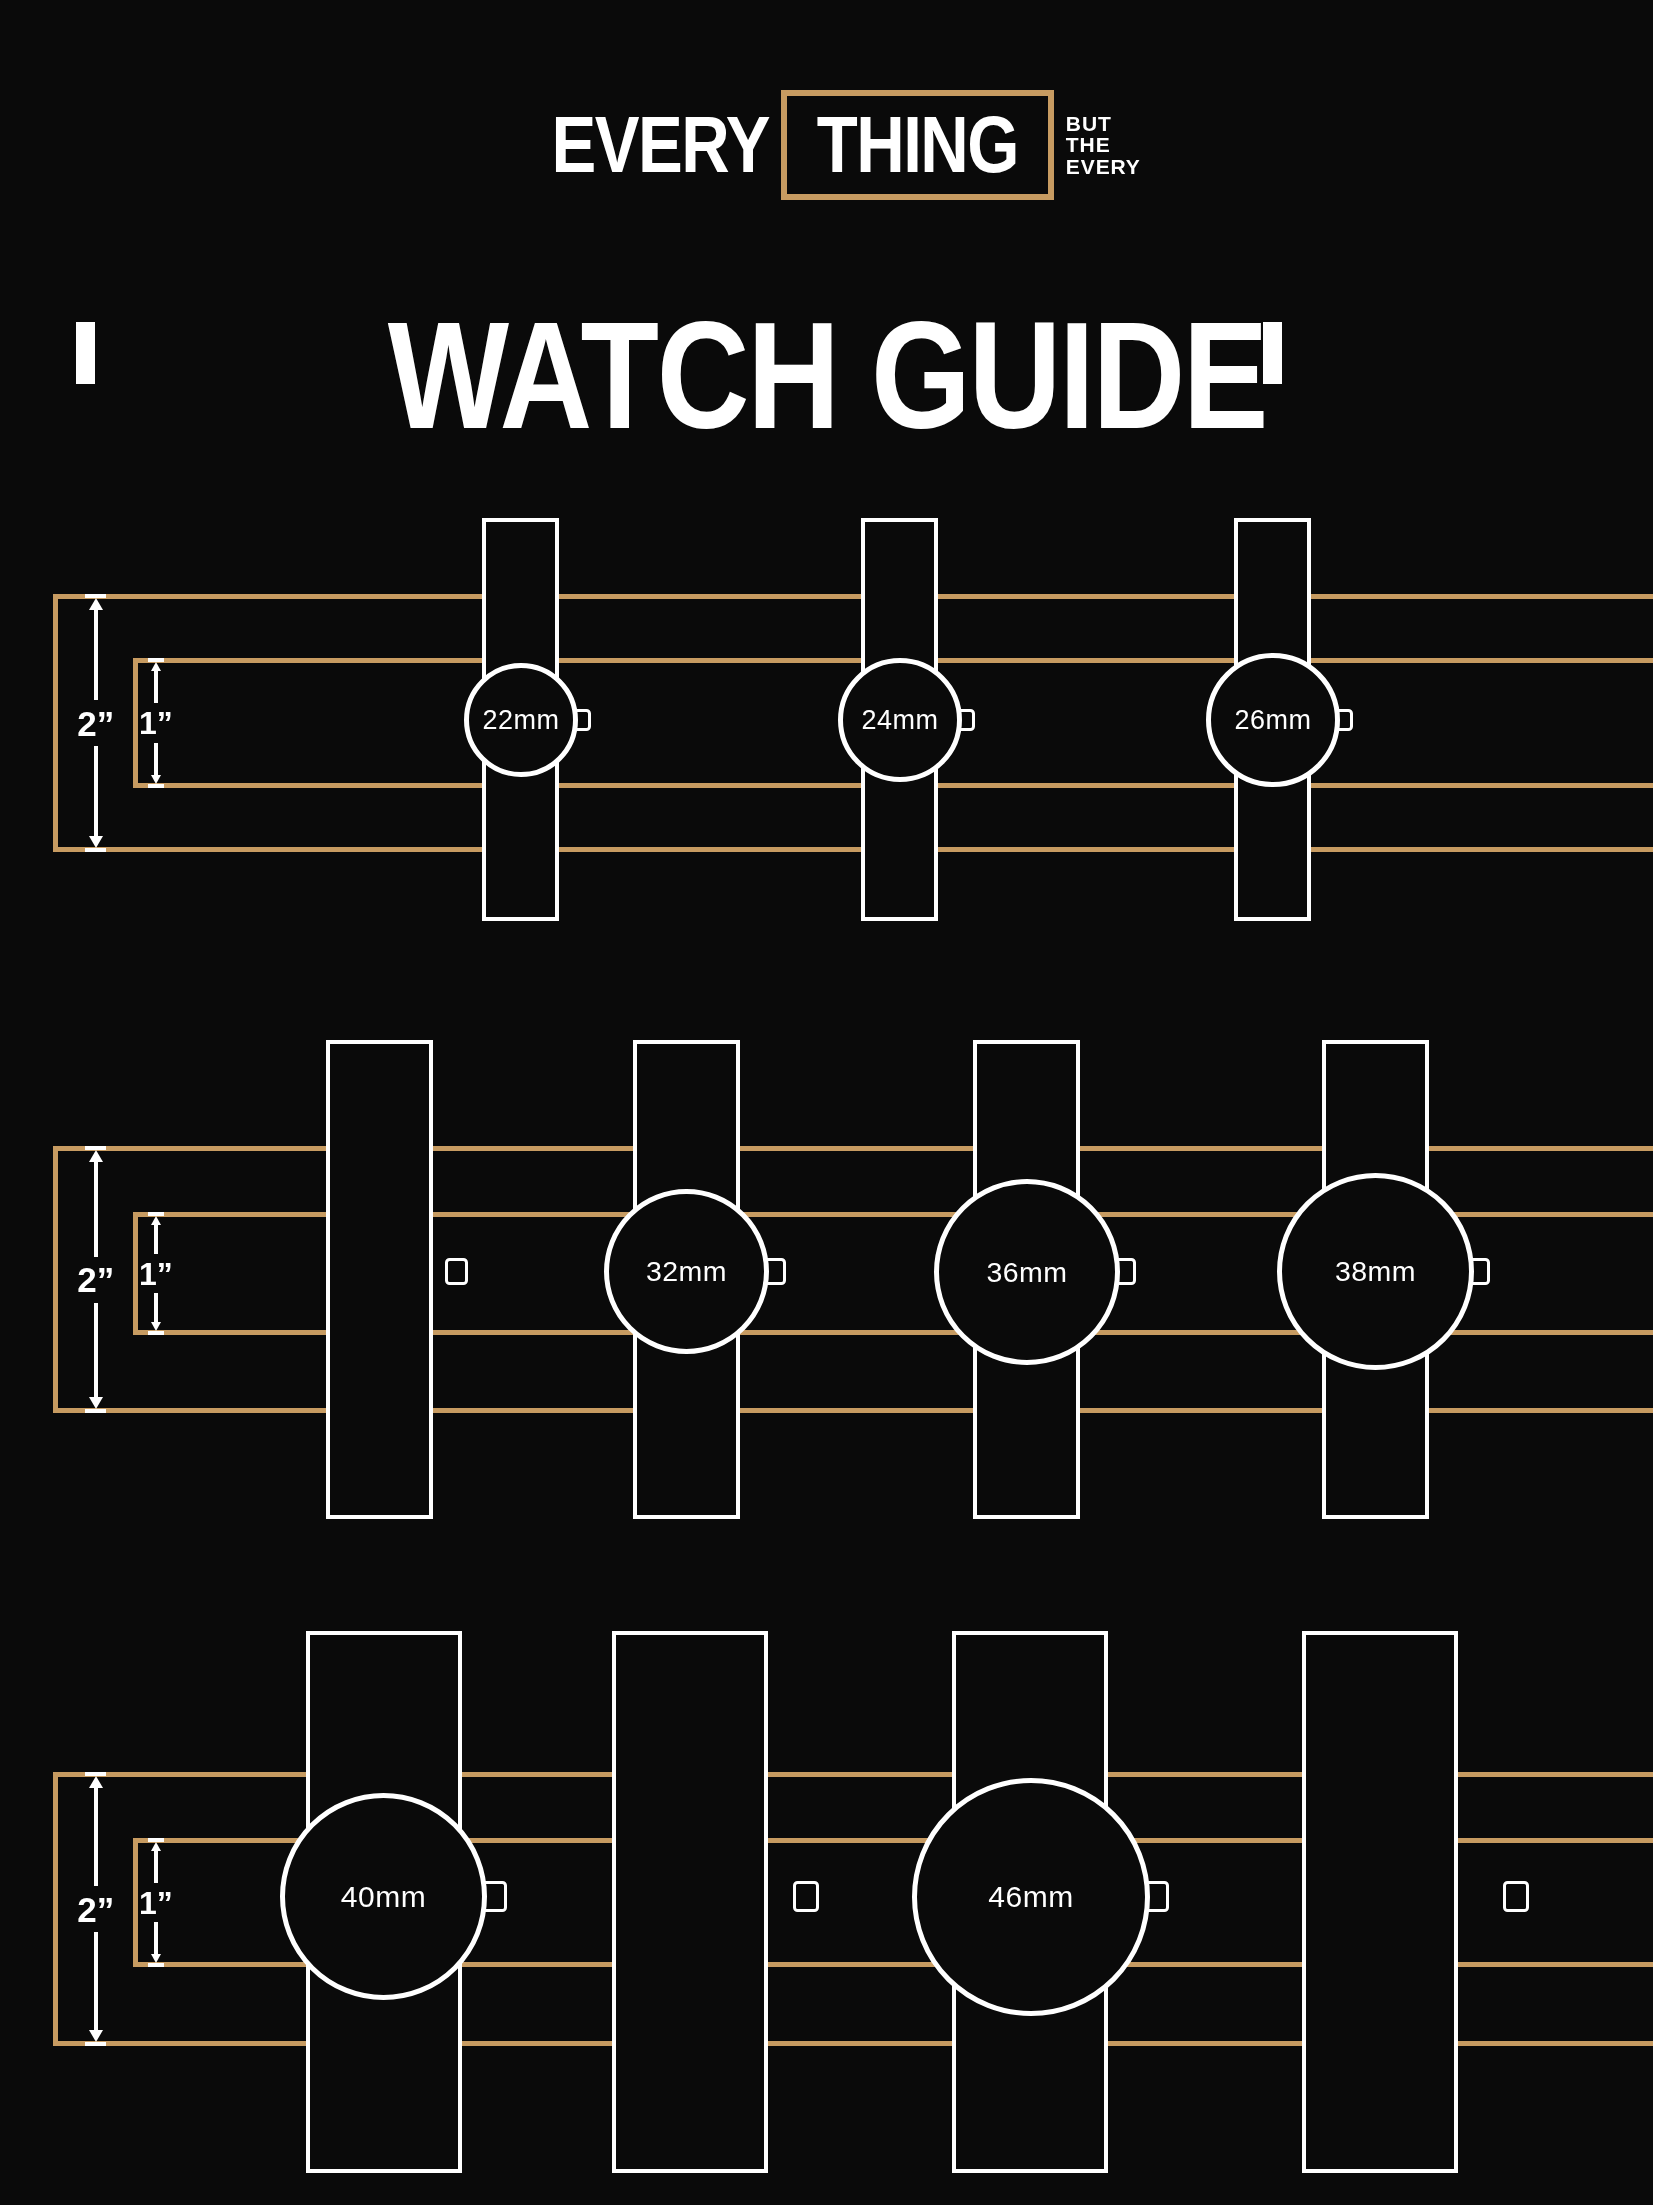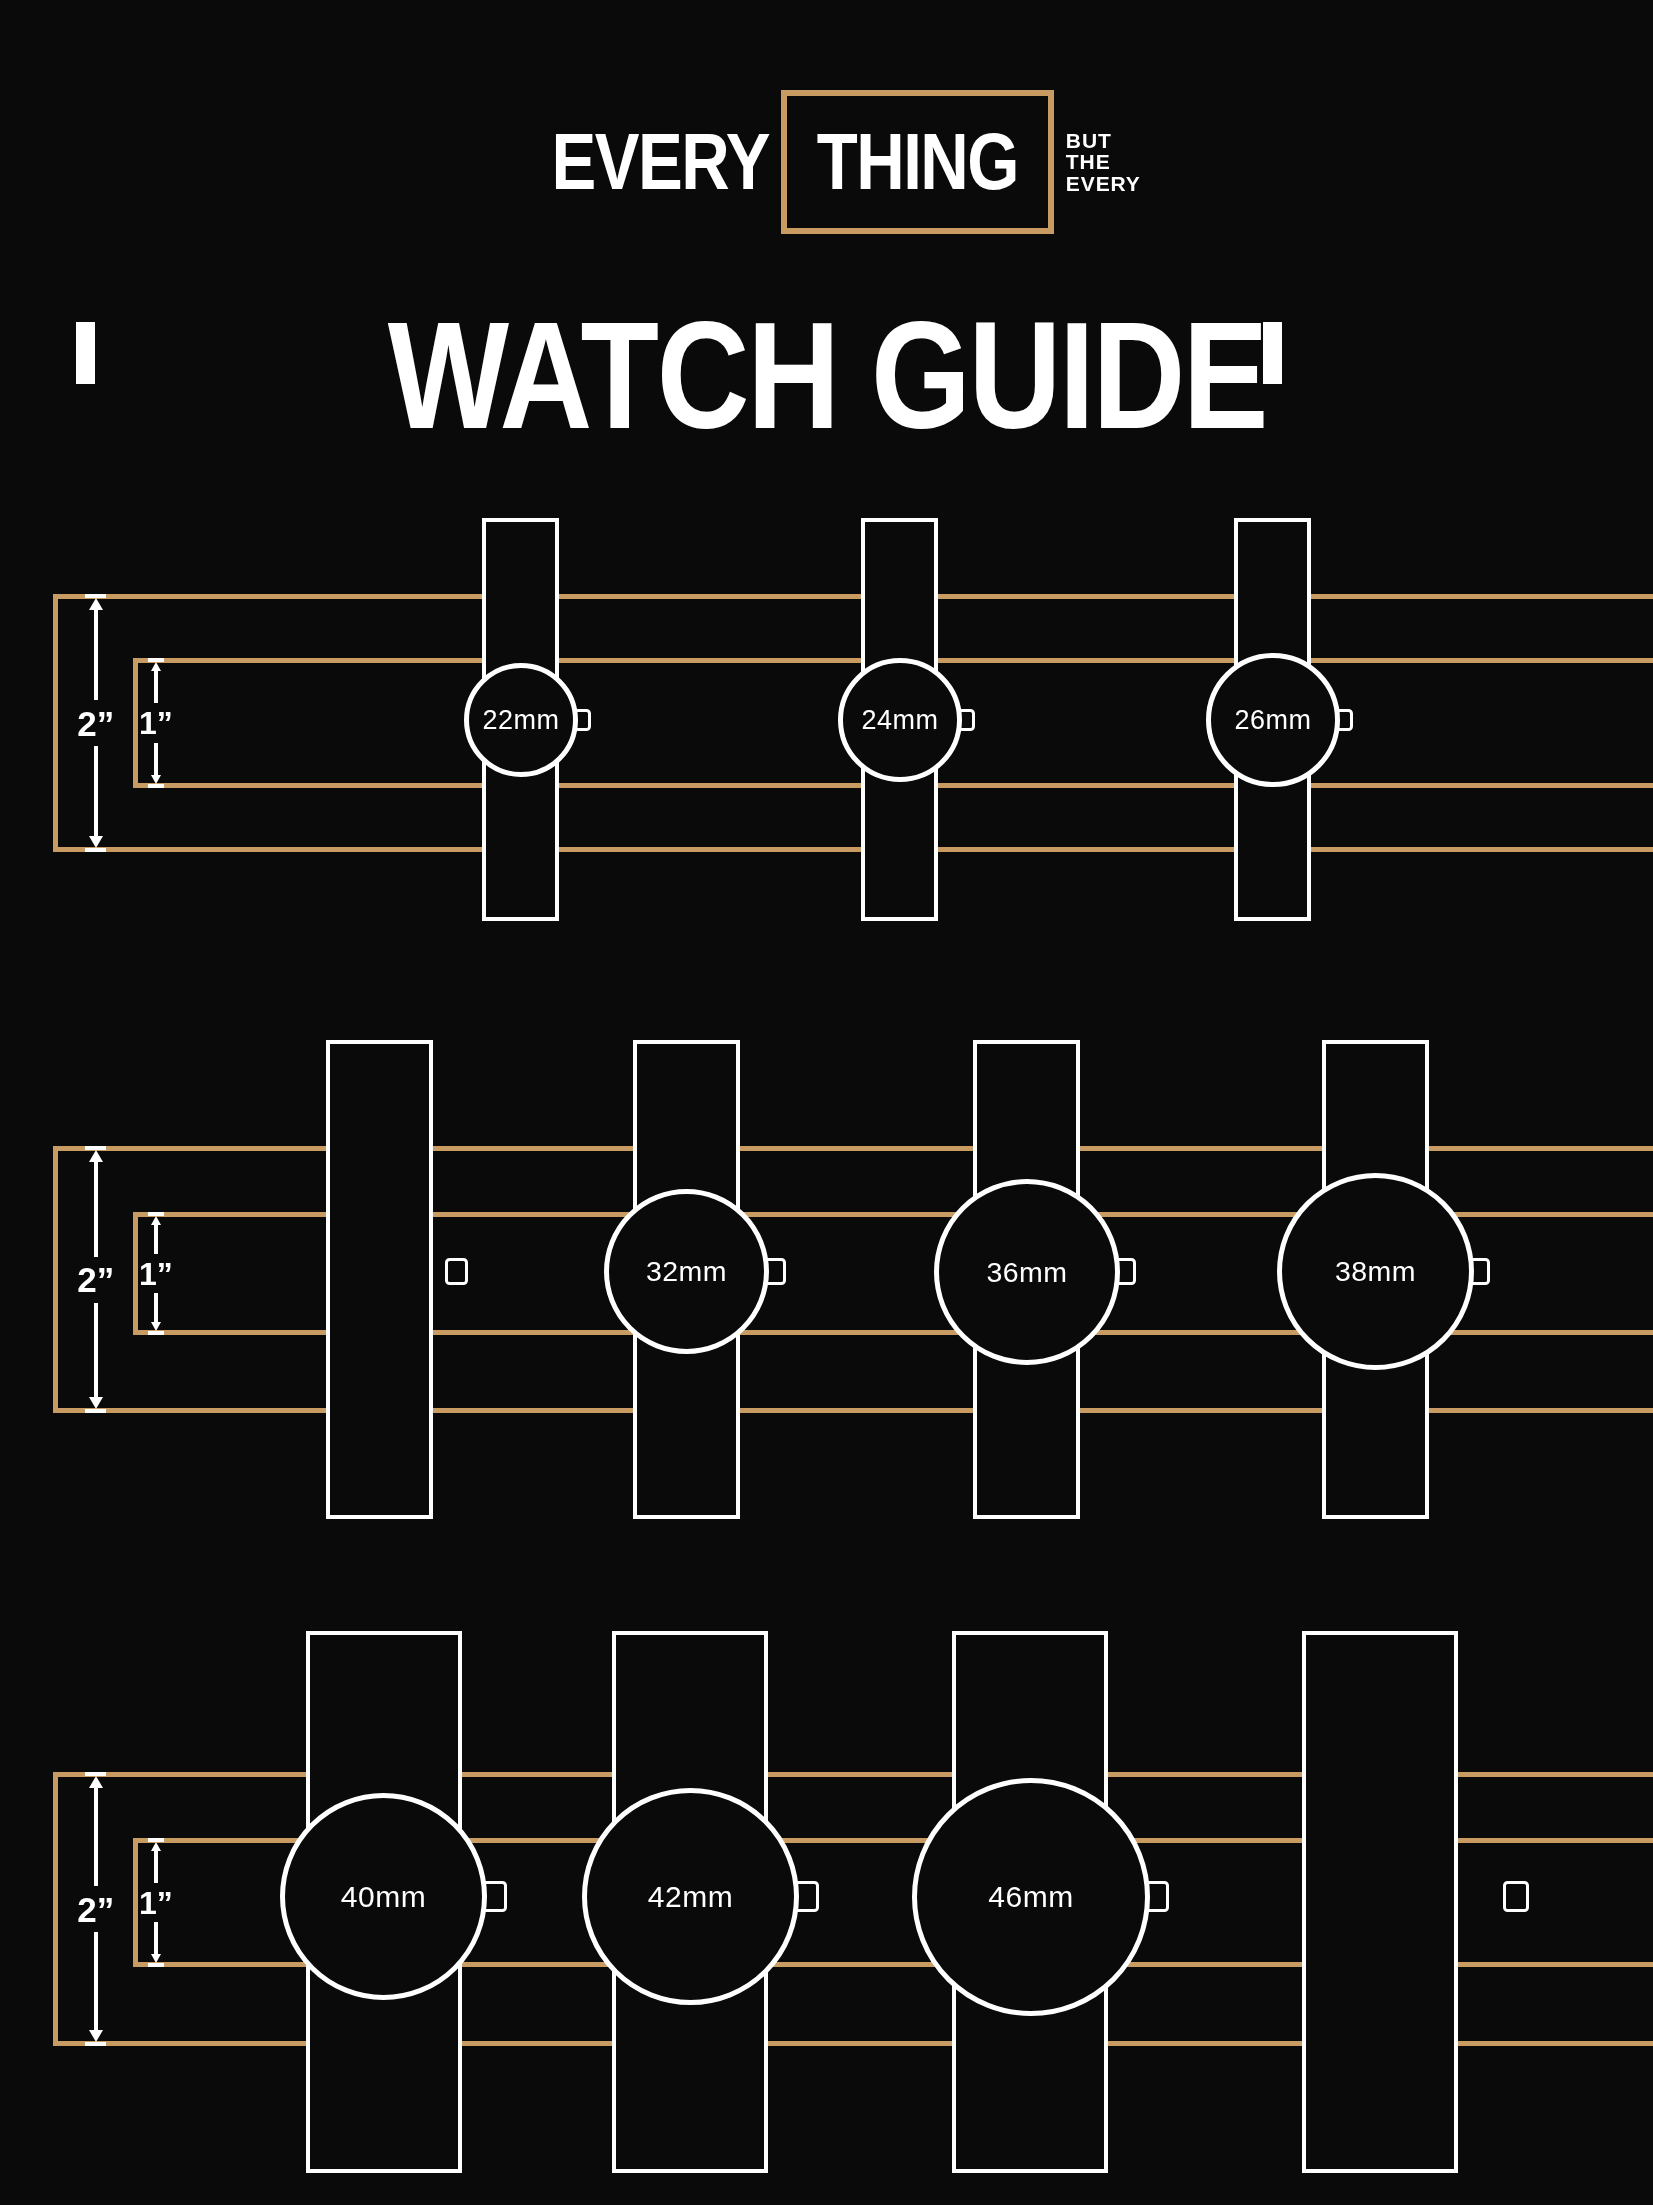--- a/index.html
+++ b/index.html
@@ -11,21 +11,21 @@
     background:var(--bg);
     color:var(--fg);
     overflow:hidden;
     position:relative;
     font-family:"Liberation Sans", sans-serif;
   }
 
   
   .logo{position:absolute;top:90px;left:0;right:0;display:flex;justify-content:center;align-items:center;gap:12px}
   .logo-every{font-size:79px;font-weight:bold;letter-spacing:-1.8px;transform:scaleX(.85);transform-origin:right center;white-space:nowrap}
-  .logo-box{border:6.4px solid var(--accent);padding:20px 12px;display:flex;align-items:center;justify-content:center}
+  .logo-box{border:6.4px solid var(--accent);padding:3px 12px;display:flex;align-items:center;justify-content:center}
   .logo-box span{font-size:79px;font-weight:bold;letter-spacing:-1.8px;transform:scaleX(.85);transform-origin:center;white-space:nowrap;display:inline-block}
   .logo-tagline{display:flex;flex-direction:column;justify-content:center;font-size:21px;font-weight:bold;letter-spacing:0.9px;line-height:1.02;text-align:left}
 
   
   .title{position:absolute;top:298px;left:0;width:100%;text-align:center;font-size:153px;font-weight:bold;line-height:1;letter-spacing:-2.8px;transform:scaleX(.84);transform-origin:center;white-space:nowrap}
   .title-tick{position:absolute;width:19.3px;height:62px;background:var(--fg)}
   .title-tick.left{left:76px;top:322px}
   .title-tick.right{left:1263px;top:322px}
 
   
@@ -163,23 +163,20 @@
       <div class="arr dn"></div>
       <div class="cap"></div>
     </div>
     <div class="strap" style="left: 306px; top: 1631px; width: 156px; height: 542px;"></div>
     <div class="crown" style="left: 481px; top: 1881px; width: 26px; height: 31px;"></div>
     <div class="watch-face" style="left: 280px; top: 1793px; width: 207px; height: 207px;">
       <div class="watch-label" style="font-size: 30px;">40mm</div>
     </div>
     <div class="strap" style="left: 612px; top: 1631px; width: 156px; height: 542px;"></div>
     <div class="crown" style="left: 793px; top: 1881px; width: 26px; height: 31px;"></div>
-    <div class="watch-face" style="left: 582px; top: 1788px; width: 217px; height: 217px;">
-      <div class="watch-label" style="font-size: 30px;">42mm</div>
-    </div>
     <div class="strap" style="left: 952px; top: 1631px; width: 156px; height: 542px;"></div>
     <div class="crown" style="left: 1143px; top: 1881px; width: 26px; height: 31px;"></div>
     <div class="watch-face" style="left: 912px; top: 1778px; width: 238px; height: 238px;">
       <div class="watch-label" style="font-size: 30px;">46mm</div>
     </div>
     <div class="strap" style="left: 1302px; top: 1631px; width: 156px; height: 542px;"></div>
     <div class="crown" style="left: 1503px; top: 1881px; width: 26px; height: 31px;"></div>
   </div>
 
 

